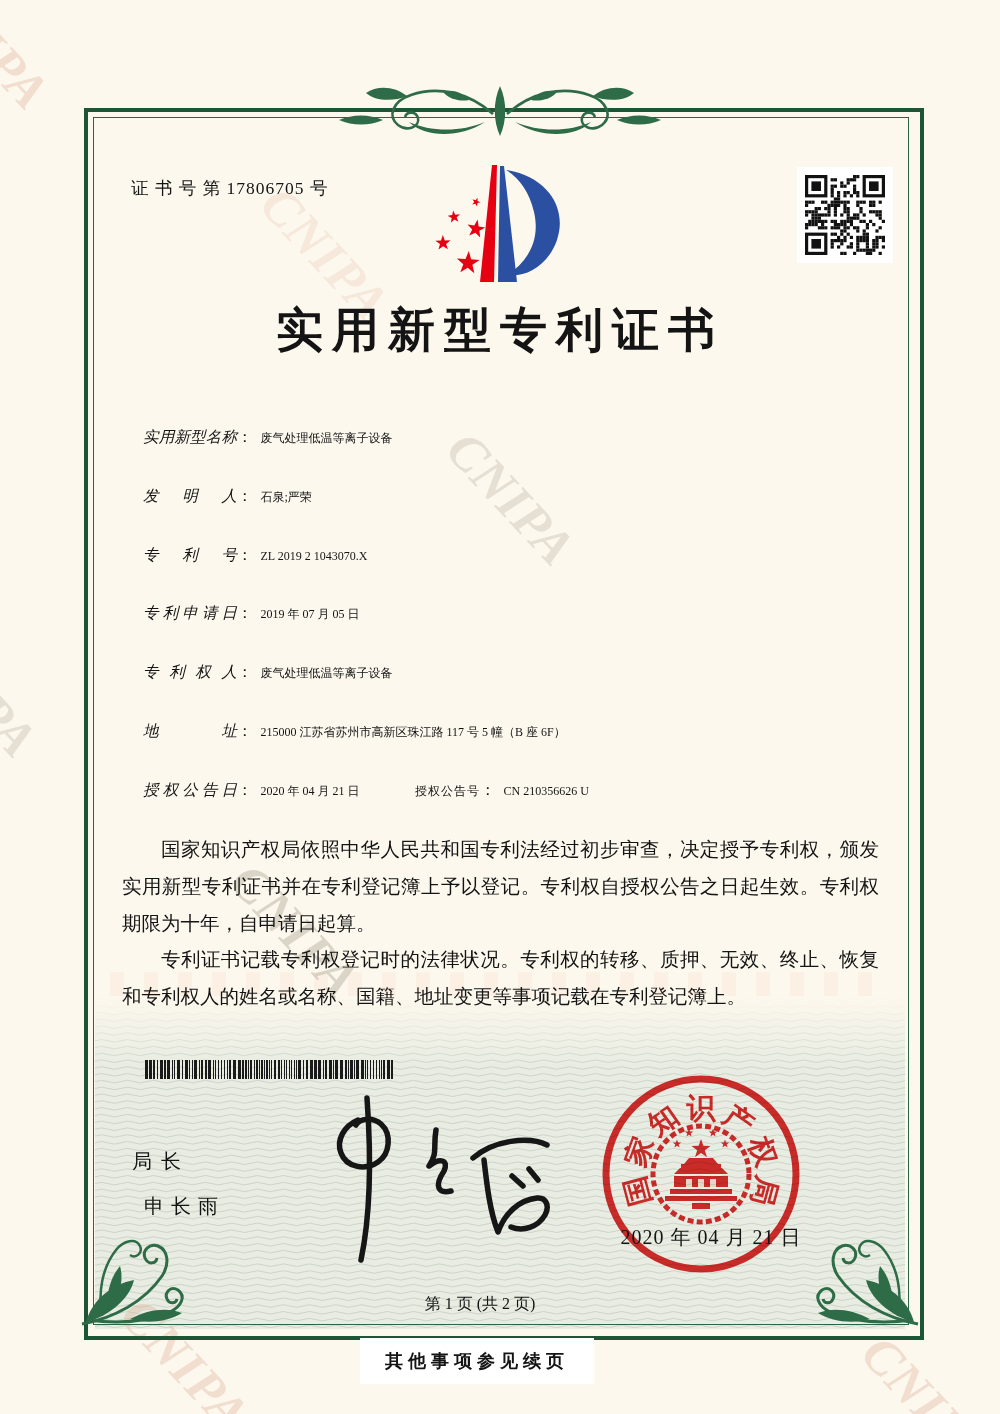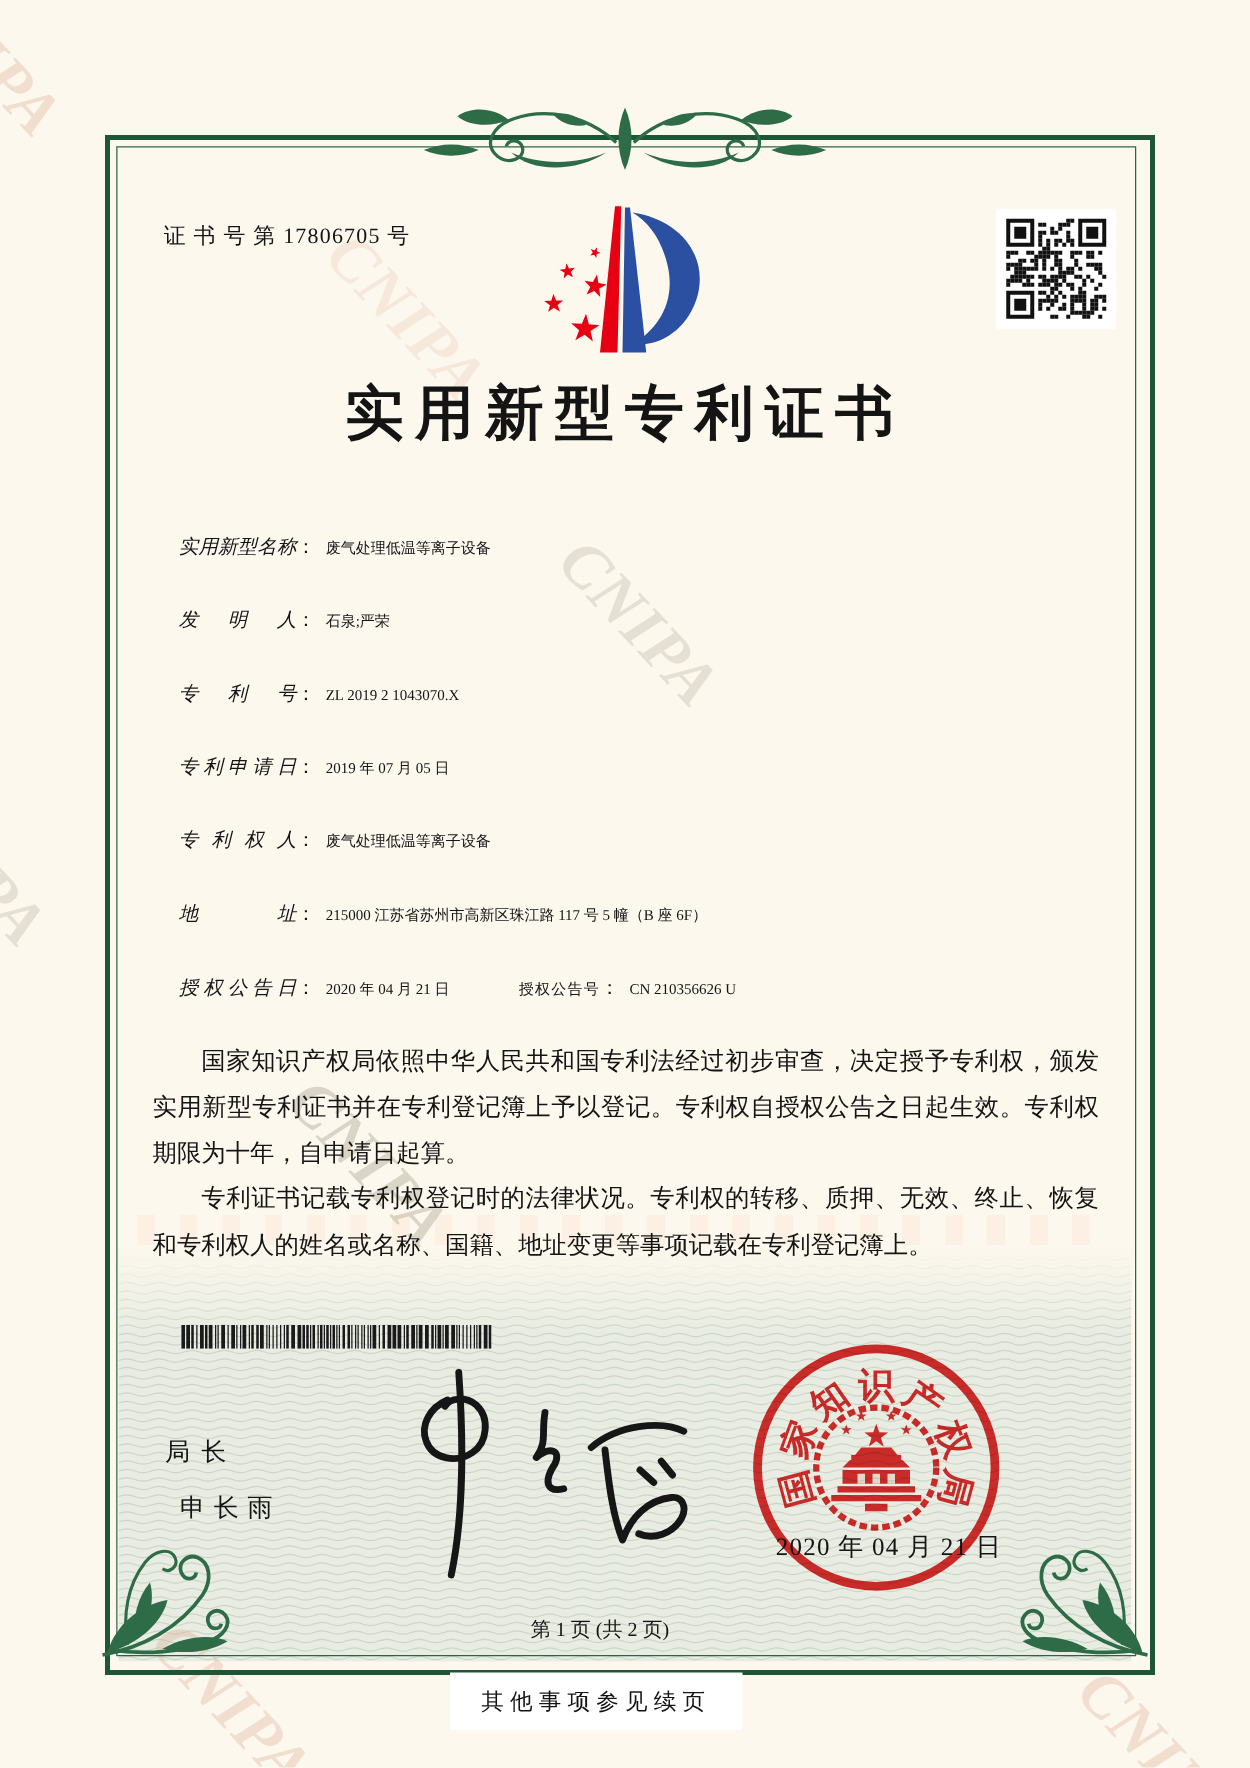--- a/index.html
+++ b/index.html
@@ -49,21 +49,21 @@
   .paras p{margin:0;text-indent:2em;}
 
   
   .barcode{left:145px;top:1060px;z-index:4;}
   .officer-title{left:132px;top:1148px;font-size:20px;letter-spacing:9px;z-index:4;}
   .officer-name{left:144px;top:1193px;font-size:20px;letter-spacing:7px;z-index:4;}
   .signature{left:288px;top:1090px;z-index:4;}
   .seal{left:599px;top:1072px;z-index:5;mix-blend-mode:multiply;}
   .seal-date{left:611px;top:1224px;width:200px;text-align:center;font-size:20px;letter-spacing:1px;z-index:6;}
   .page-info{left:60px;top:1294px;width:840px;text-align:center;font-size:16px;z-index:4;}
-  .footer-note-wrap{left:0;top:1338px;width:954px;text-align:center;z-index:4;}
+  .footer-note-wrap{left:0;top:1338px;width:954px;text-align:center;z-index:4;font-weight:bold;}
   .footer-note{display:inline-block;background:#ffffff;padding:11px 25px;font-size:18px;letter-spacing:5px;}
 
   .orn{z-index:3;}
 </style>
 </head>
 <body>
 
 <div class="wm wm-pink" style="left:-48px;top:-36px">CNIPA</div>
 <div class="wm wm-pink2" style="left:292px;top:175px">CNIPA</div>
 <div class="wm wm-gray" style="left:478px;top:420px">CNIPA</div>

